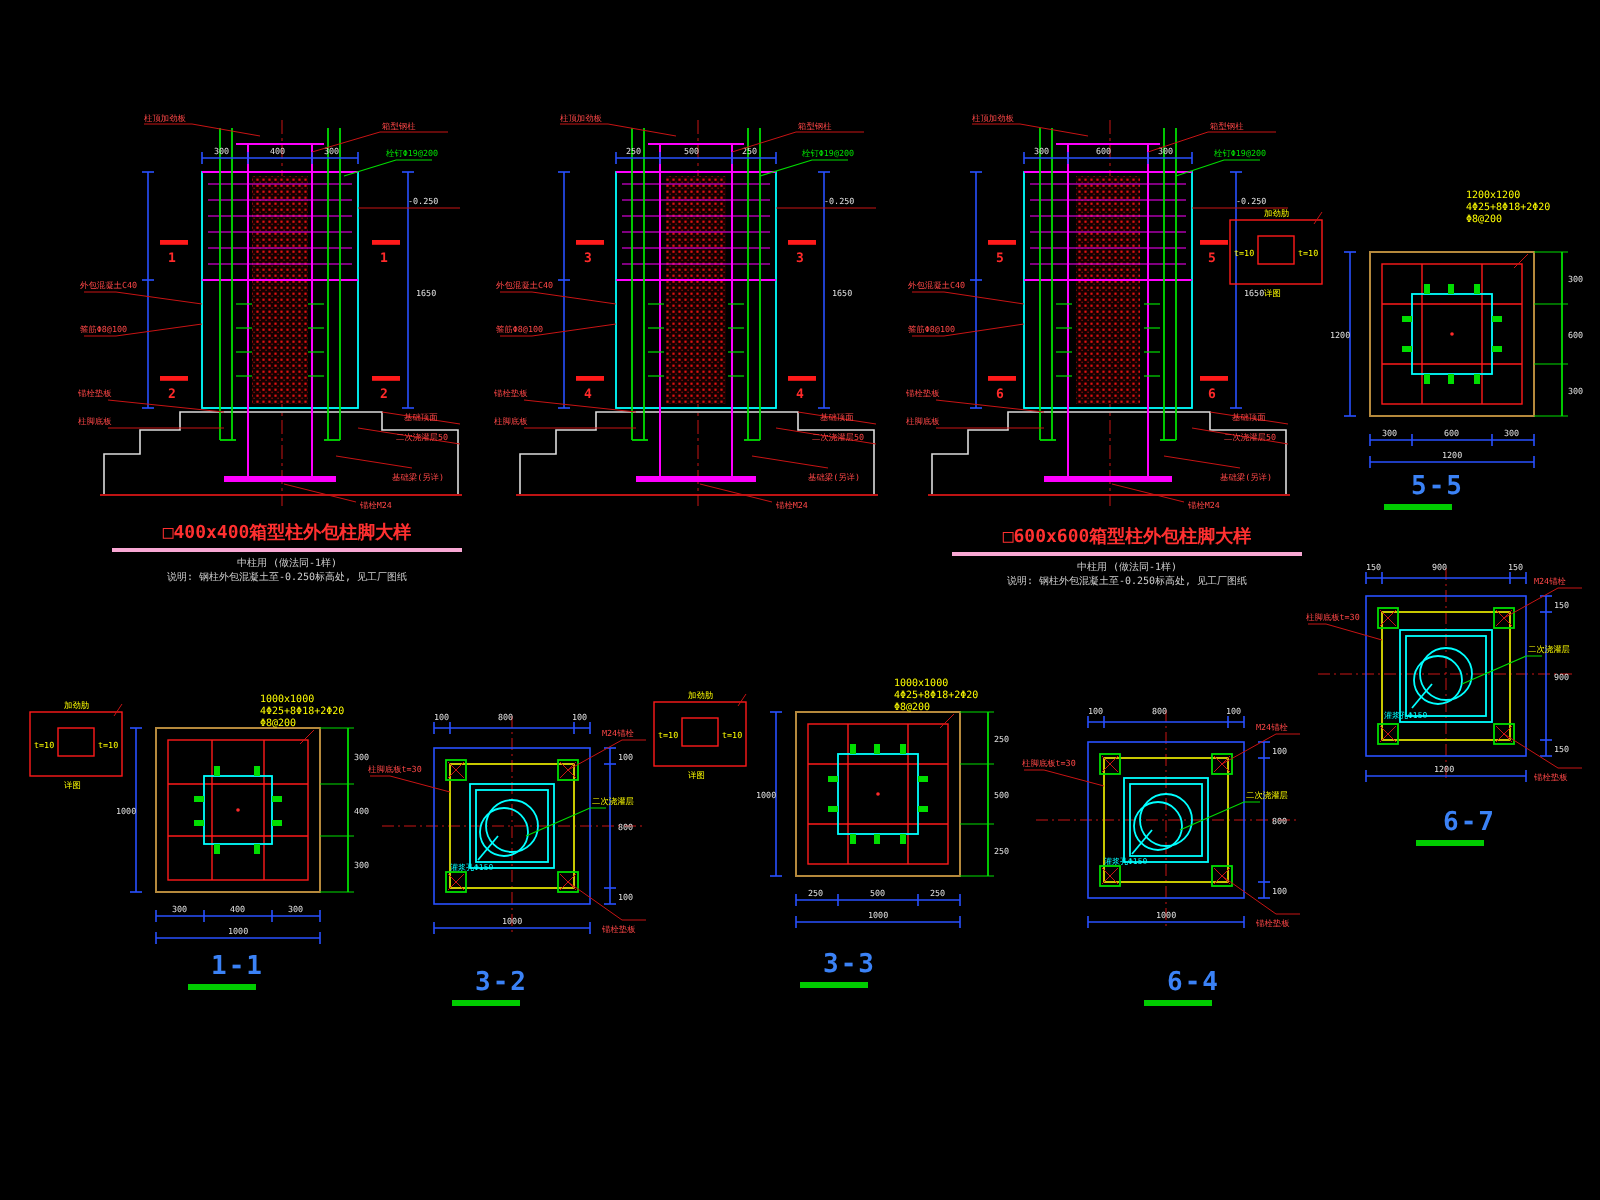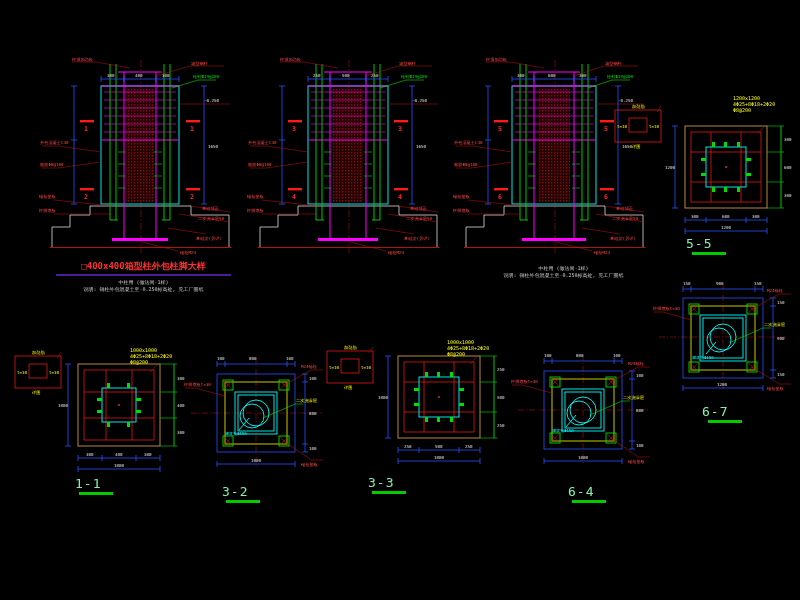--- a/index.html
+++ b/index.html
@@ -20,23 +20,23 @@
   .sY{stroke:#c8c800;fill:none;stroke-width:1;}
   .sT{stroke:#b5893c;fill:none;stroke-width:1;}
   
   .tW{fill:#e0e0e0;font-size:4.2px;}
   .tR{fill:#ff4747;font-size:4.2px;}
   .tRb{fill:#ff2a2a;font-size:6.5px;font-weight:bold;}
   .tY{fill:#ffff00;font-size:4.2px;}
   .tG{fill:#00e000;font-size:4.2px;}
   .tC{fill:#00ffff;font-size:4px;}
   .dtitle{color:#ff3030;font-size:9px;font-weight:bold;white-space:nowrap;
-          border-bottom:2px solid #4c1d95;padding-bottom:1px;text-align:center;}
+          border-bottom:2px solid #f9a8d4;padding-bottom:1px;text-align:center;}
   .dsub{color:#cfcfcf;font-size:5px;line-height:7px;text-align:center;white-space:nowrap;margin-top:3px;}
-  .stitle{color:#86efac;font-size:13px;font-weight:normal;text-align:left;letter-spacing:1px;}
+  .stitle{color:#3b82f6;font-size:13px;font-weight:bold;text-align:right;letter-spacing:1px;}
   .stitle .ul{height:3px;background:#00cc00;margin:1px auto 0;width:34px;}
   .ynote{color:#ffff00;font-size:5px;line-height:6px;white-space:nowrap;}
 </style>
 </head>
 <body>
 
 <div class="stage">
 
   <div class="abs" style="left:38px;top:56px">
     <svg width="205" height="200" viewBox="0 0 205 200">
@@ -336,20 +336,21 @@
   </div>
 
   <div class="abs" style="left:56px;top:260px;width:175px">
     <div class="dtitle">□400x400箱型柱外包柱脚大样</div>
     <div class="dsub">
       <div>中柱用 (做法同-1样)</div>
       <div>说明: 钢柱外包混凝土至-0.250标高处, 见工厂图纸</div>
     </div>
   </div>
   <div class="abs" style="left:476px;top:262px;width:175px">
+    <div class="dtitle">□600x600箱型柱外包柱脚大样</div>
     <div class="dsub">
       <div>中柱用 (做法同-1样)</div>
       <div>说明: 钢柱外包混凝土至-0.250标高处, 见工厂图纸</div>
     </div>
   </div>
 
   <div class="abs" style="left:613px;top:102px">
     <svg width="50" height="48" viewBox="0 0 50 48">
       <rect class="sR" x="2" y="8" width="46" height="32"></rect>
       <rect class="sR" x="16" y="16" width="18" height="14"></rect>
@@ -436,21 +437,21 @@
           <line class="sB" x1="114" y1="108" x2="114" y2="114"></line>
         <text class="tW" x="68" y="109">1000</text>
       </g>
     </svg>
   </div>
   <div class="abs ynote" style="left:130px;top:347px">
     <div>1000x1000</div>
     <div>4Φ25+8Φ18+2Φ20</div>
     <div>Φ8@200</div>
   </div>
-  <div class="abs stitle" style="left:75px;top:476px;width:42px">
+  <div class="abs stitle" style="left:90px;top:476px;width:42px">
     <span>1-1</span><div class="ul"></div>
   </div>
 
   <div class="abs" style="left:366px;top:350px">
     <svg width="145" height="118" viewBox="0 0 145 118">
       <rect class="sT" x="32" y="6" width="82" height="82"></rect>
       <g>
         <rect class="sR" x="38" y="12" width="70" height="70"></rect>
         <line class="sR" x1="58" y1="12" x2="58" y2="82"></line>
           <line class="sR" x1="88" y1="12" x2="88" y2="82"></line>
@@ -502,21 +503,21 @@
           <line class="sB" x1="114" y1="108" x2="114" y2="114"></line>
         <text class="tW" x="68" y="109">1000</text>
       </g>
     </svg>
   </div>
   <div class="abs ynote" style="left:447px;top:339px">
     <div>1000x1000</div>
     <div>4Φ25+8Φ18+2Φ20</div>
     <div>Φ8@200</div>
   </div>
-  <div class="abs stitle" style="left:368px;top:475px;width:42px">
+  <div class="abs stitle" style="left:396px;top:475px;width:42px">
     <span>3-3</span><div class="ul"></div>
   </div>
 
   <div class="abs" style="left:653px;top:120px">
     <svg width="145" height="118" viewBox="0 0 145 118">
       <rect class="sT" x="32" y="6" width="82" height="82"></rect>
       <g>
         <rect class="sR" x="38" y="12" width="70" height="70"></rect>
         <line class="sR" x1="58" y1="12" x2="58" y2="82"></line>
           <line class="sR" x1="88" y1="12" x2="88" y2="82"></line>

